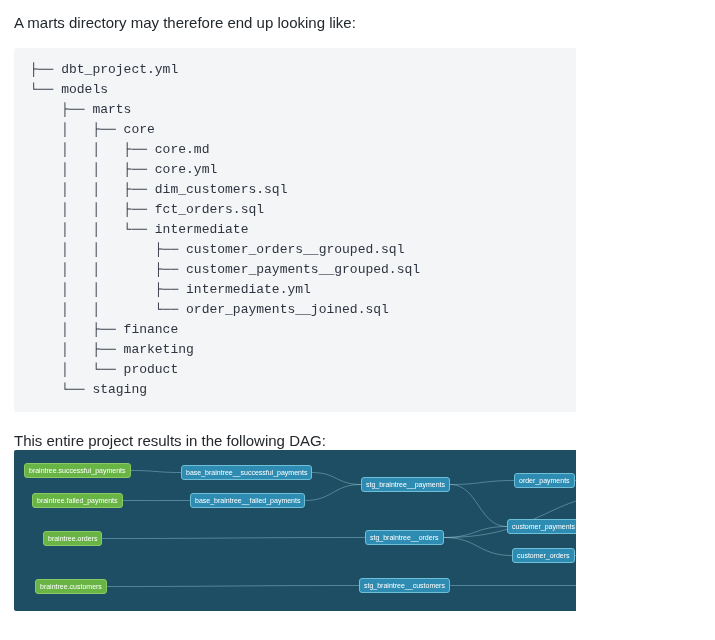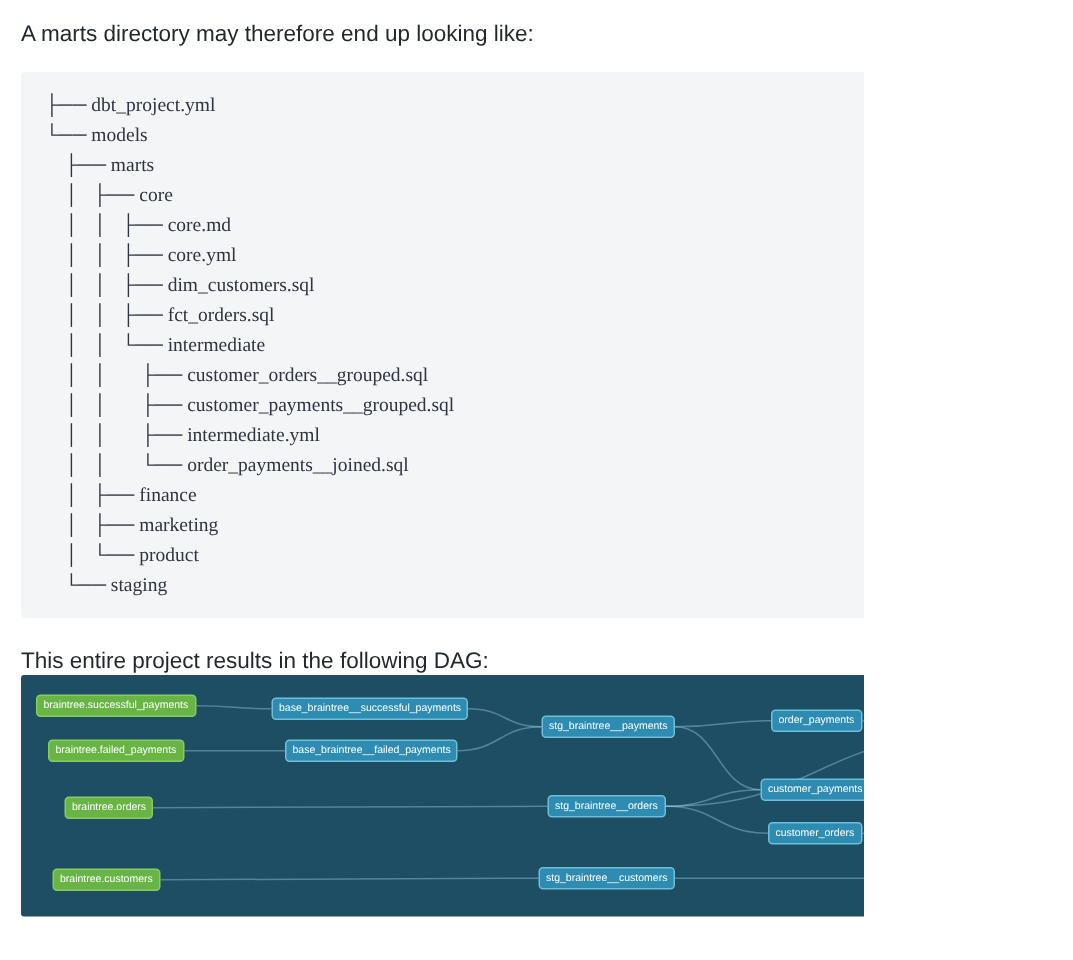--- a/index.html
+++ b/index.html
@@ -11,21 +11,21 @@
   }
   .para{
     font-size:15px;line-height:18px;margin:0 0 16px 0;color:#23282d;
   }
   .code-block{
     background:#f4f5f7;border-radius:3px;
     padding:12px 16px;margin:0 0 20px 0;
     width:688px;box-sizing:border-box;
   }
   .code-block pre{
-    margin:0;font-family:Liberation Serif, serif;
+    margin:0;font-family:Liberation Mono, monospace;
     font-size:13px;line-height:20px;color:#2e3440;white-space:pre;
   }
   .para2{margin-bottom:0;}
   .dag{
     position:relative;width:690px;height:161px;
     border-radius:2px;overflow:hidden;
   }
   .dag svg{position:absolute;left:0;top:0;}
   .dag-node{
     position:absolute;z-index:2;

